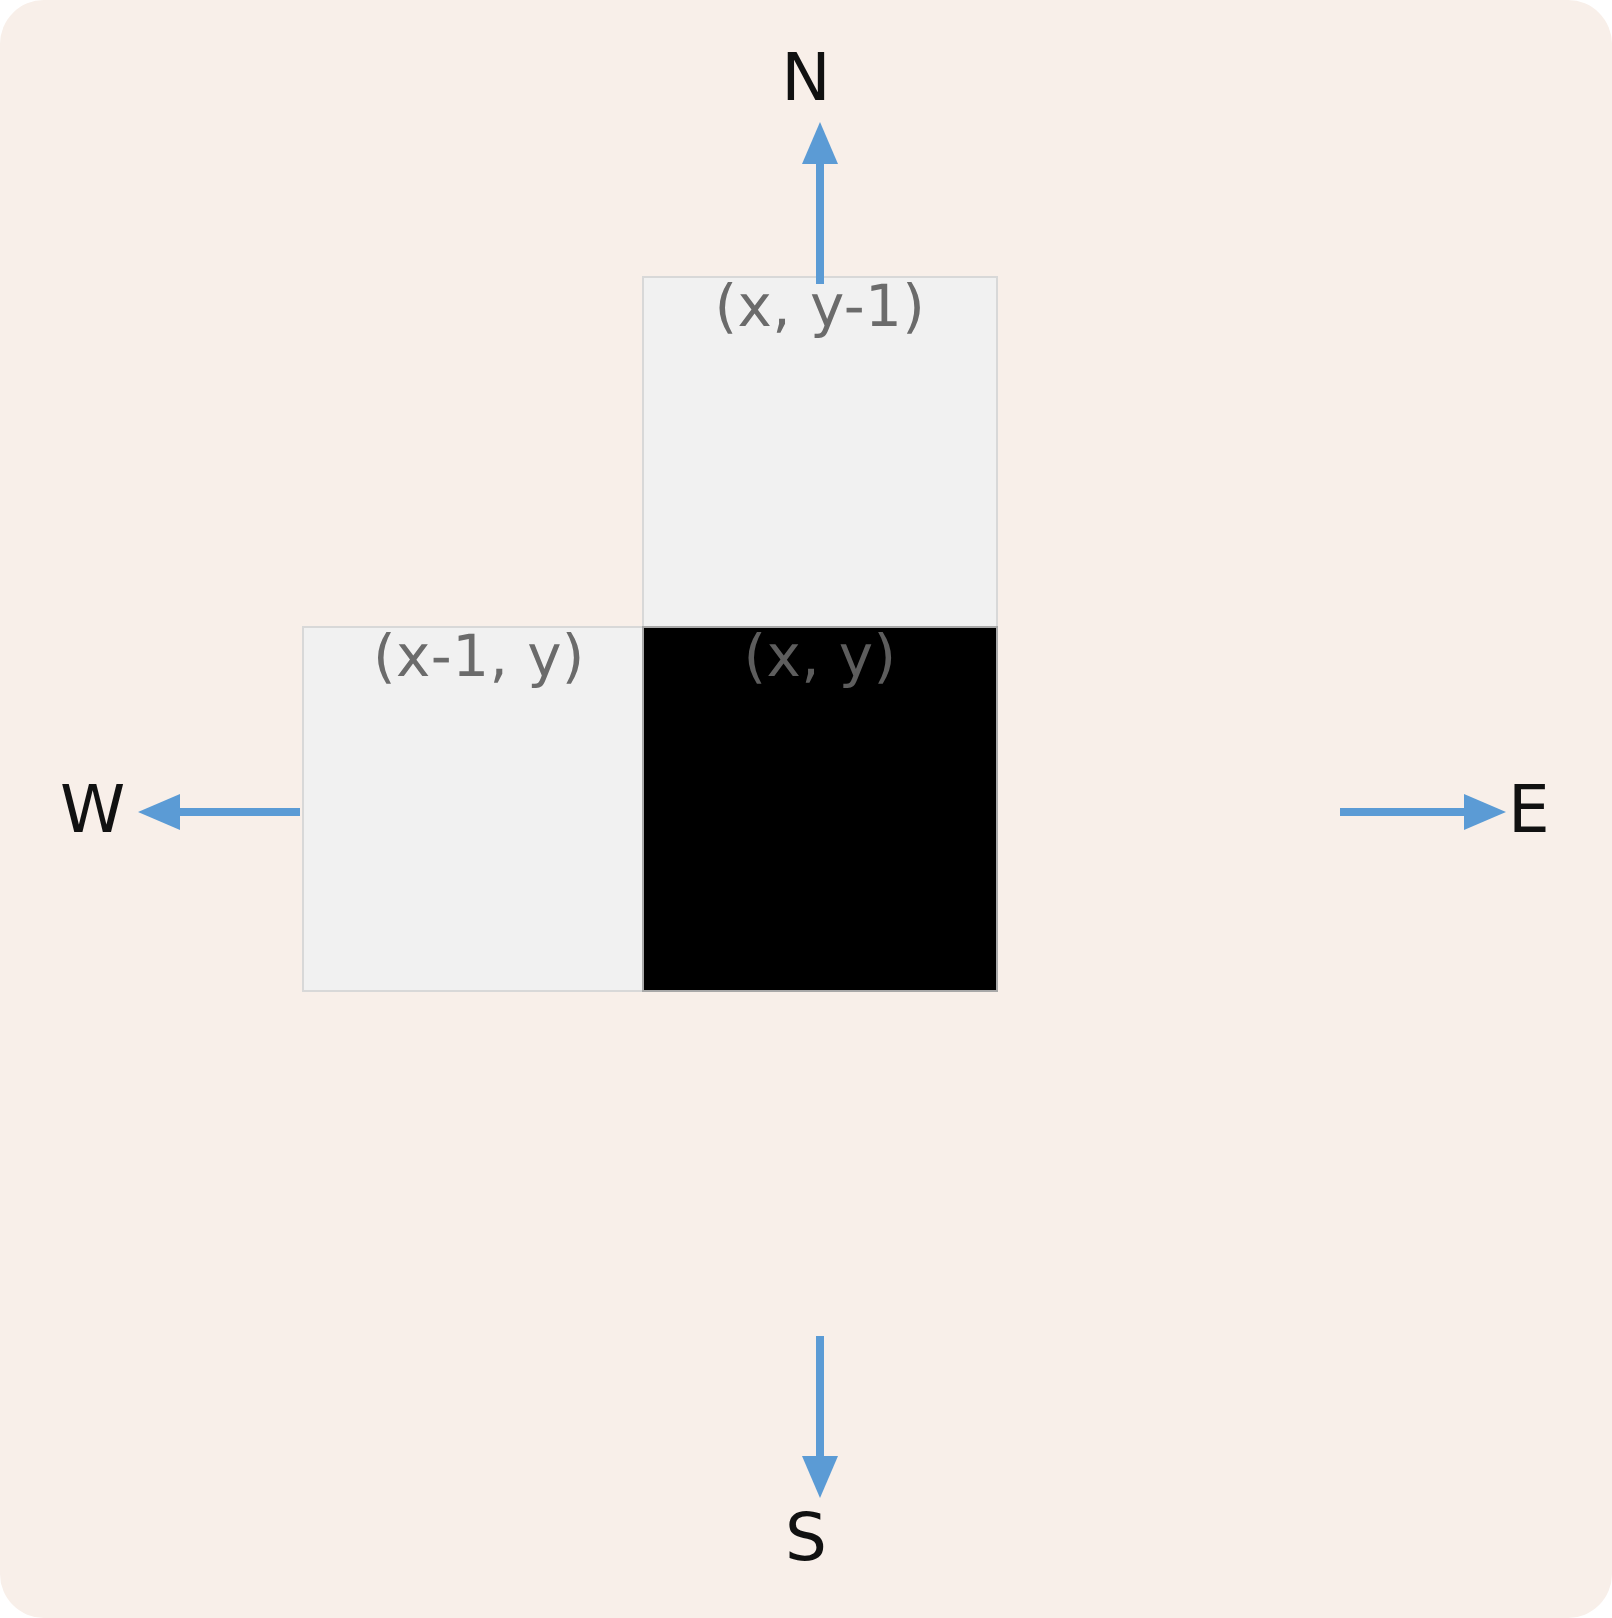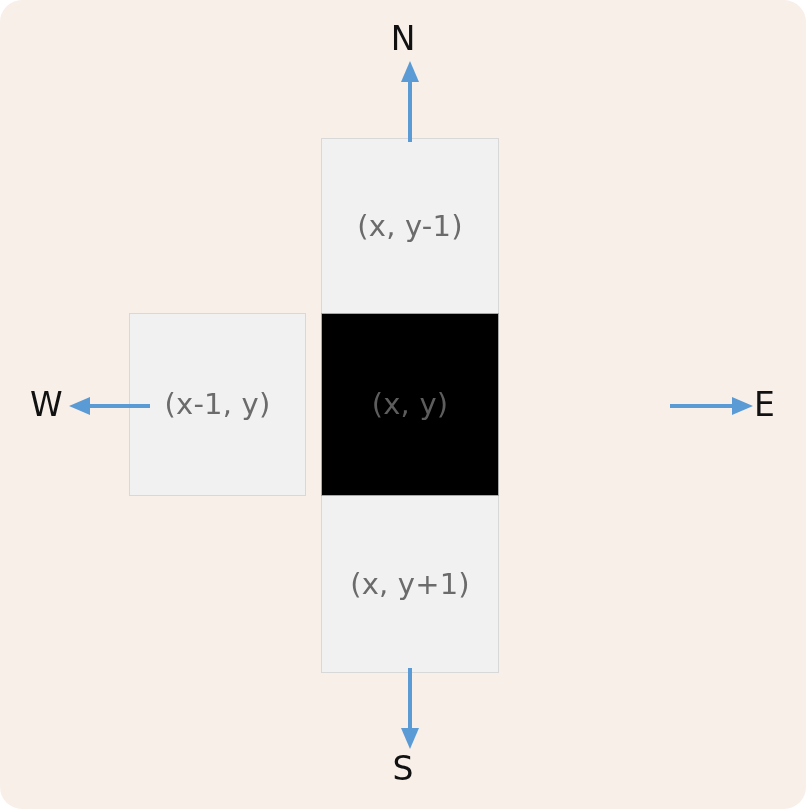--- a/index.html
+++ b/index.html
@@ -19,21 +19,21 @@
     width: 806px;
     height: 809px;
     background: #f8efe9;
     border-radius: 22px;
     overflow: hidden;
   }
   .cell {
     position: absolute;
     box-sizing: border-box;
     display: flex;
-    align-items: center;
+    align-items: flex-start;
     justify-content: center;
     background: #f1f1f1;
     border: 1px solid #d8d8d8;
   }
   .cell.center {
     background: #000000;
     border: 1px solid #a8a8a8;
     z-index: 3;
   }
   .cell-label {
@@ -42,21 +42,21 @@
     font-weight: 400;
     letter-spacing: 0.2px;
     white-space: nowrap;
     line-height: 1;
   }
   .cell.center .cell-label {
     color: #5d5d5d;
   }
   
   #cell-north  { left: 321px; top: 138px;  width: 178px; height: 176px; }
-  #cell-west   { left: 129px; top: 313px;  width: 177px; height: 183px; }
+  #cell-west   { left: 151px; top: 313px;  width: 177px; height: 183px; }
   #cell-center { left: 321px; top: 313px;  width: 178px; height: 183px; }
   #cell-east   { left: 498px; top: 313px;  width: 177px; height: 183px; }
   #cell-south  { left: 321px; top: 495px;  width: 178px; height: 178px; }
 
   
   .arrow {
     position: absolute;
     z-index: 4;
   }
   #arrow-north { left: 392px; top: 58px;  width: 36px; height: 84px; }
@@ -89,23 +89,20 @@
 
   <div class="cell" id="cell-west">
     <span class="cell-label">(x-1, y)</span>
   </div>
 
   <div class="cell center" id="cell-center">
     <span class="cell-label">(x, y)</span>
   </div>
 
 
-  <div class="cell" id="cell-south">
-    <span class="cell-label">(x, y+1)</span>
-  </div>
 
   <div class="arrow" id="arrow-north">
     <svg width="36" height="84" viewBox="0 0 36 84">
       <line x1="18" y1="84" x2="18" y2="20" stroke="#5b9bd5" stroke-width="4"></line>
       <polygon points="18,3 27,24 9,24" fill="#5b9bd5"></polygon>
     </svg>
   </div>
 
   <div class="arrow" id="arrow-south">
     <svg width="36" height="84" viewBox="0 0 36 84">

